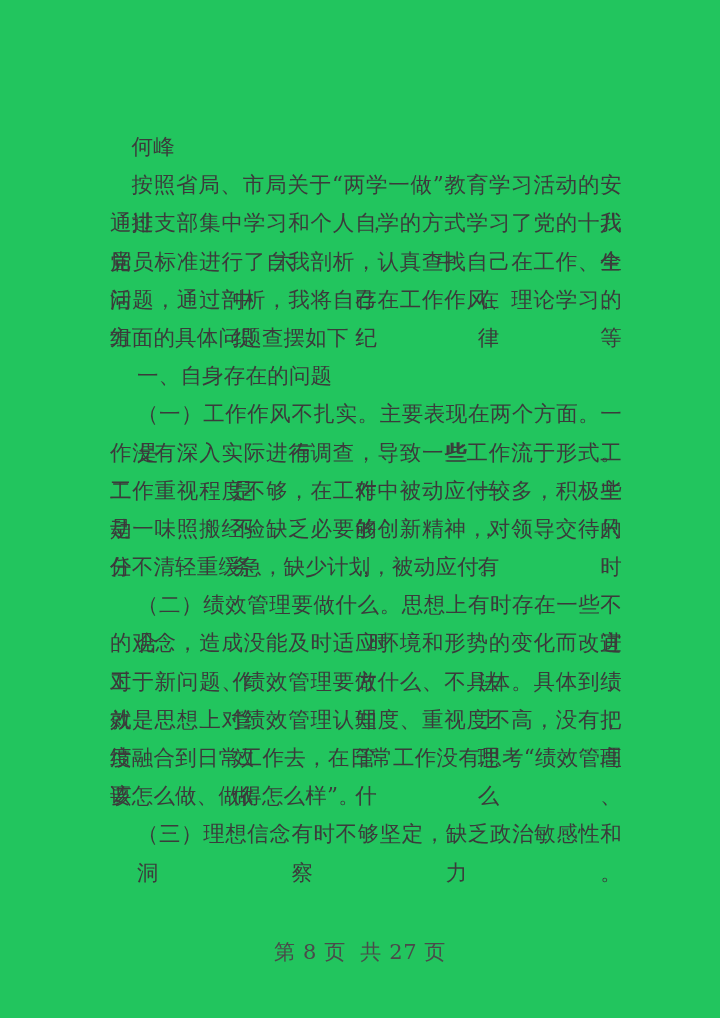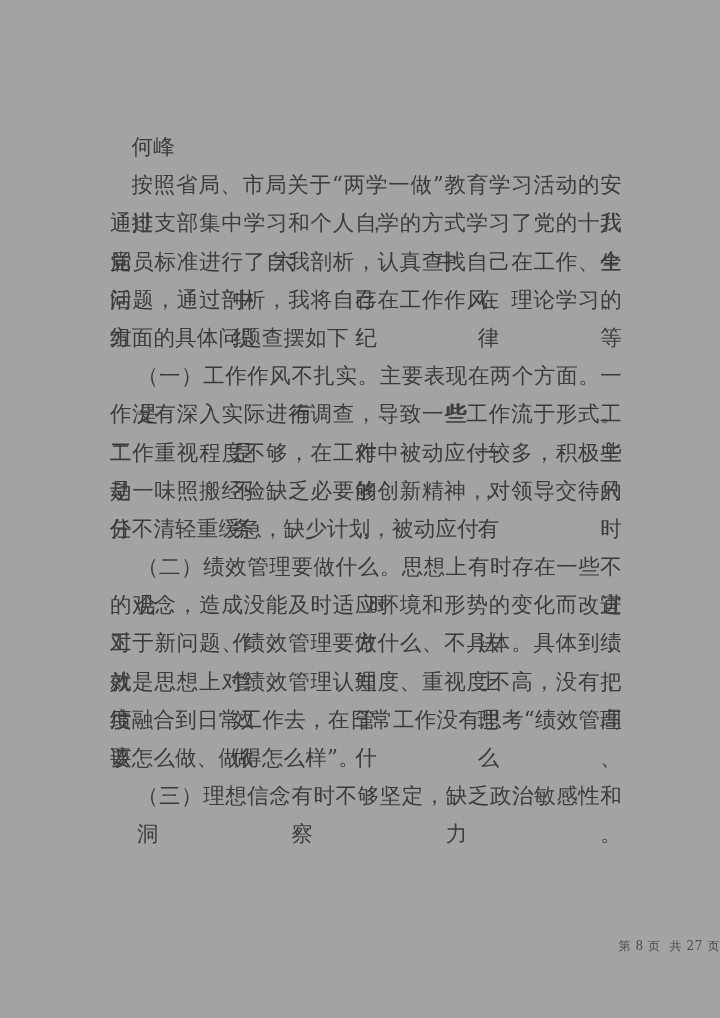--- a/index.html
+++ b/index.html
@@ -7,21 +7,21 @@
     padding: 0;
     background: #ffffff;
   }
   body {
     font-family: "Liberation Serif", "DejaVu Serif", serif;
   }
   .page {
     position: relative;
     width: 720px;
     height: 1018px;
-    background: #a3a3a3;
+    background: #22c55e;
     overflow: hidden;
     box-sizing: border-box;
   }
   .doc-body {
     position: absolute;
     left: 110px;
     top: 128px;
     width: 512px;
   }
   
@@ -43,40 +43,41 @@
     text-justify: inter-character;
   }
   .doc-line.indent-1 { padding-left: 21.5px; }
   .doc-line.indent-2 { padding-left: 27px; }
 
   .footer {
     position: absolute;
     left: 0;
     top: 938px;
     width: 720px;
-    text-align: right;
+    text-align: center;
     font-family: "DejaVu Serif", "Liberation Serif", serif;
-    font-size: 12px;
+    font-size: 21px;
     color: #4a4a4a;
     letter-spacing: 0.6px;
     white-space: pre;
   }
 </style>
 </head>
 <body>
 
 <div class="page">
 
   <div class="doc-body">
       <div class="doc-line indent-1">何峰</div>
       <div class="doc-line justify indent-1">按照省局、市局关于“两学一做”教育学习活动的安排，我</div>
       <div class="doc-line justify">通过支部集中学习和个人自学的方式学习了党的十八届六中全</div>
       <div class="doc-line justify">党员标准进行了自我剖析，认真查找自己在工作、生活中存在的</div>
       <div class="doc-line justify">问题，通过剖析，我将自己在工作作风、理论学习、组织纪律等</div>
       <div class="doc-line">方面的具体问题查摆如下：</div>
+      <div class="doc-line indent-2">一、自身存在的问题</div>
       <div class="doc-line justify indent-2">（一）工作作风不扎实。主要表现在两个方面。一是有些工</div>
       <div class="doc-line justify">作没有深入实际进行调查，导致一些工作流于形式。二是对一些</div>
       <div class="doc-line justify">工作重视程度不够，在工作中被动应付较多，积极主动不够，只</div>
       <div class="doc-line justify">是一味照搬经验缺乏必要的创新精神，对领导交待的任务，有时</div>
       <div class="doc-line">分不清轻重缓急，缺少计划，被动应付。</div>
       <div class="doc-line justify indent-2">（二）绩效管理要做什么。思想上有时存在一些不合时宜</div>
       <div class="doc-line justify">的观念，造成没能及时适应环境和形势的变化而改进工作方法，</div>
       <div class="doc-line justify">对于新问题、绩效管理要做什么、不具体。具体到绩效管理上，</div>
       <div class="doc-line justify">就是思想上对绩效管理认知度、重视度不高，没有把绩效管理高</div>
       <div class="doc-line justify">度融合到日常工作去，在日常工作没有思考“绩效管理要做什么、</div>

